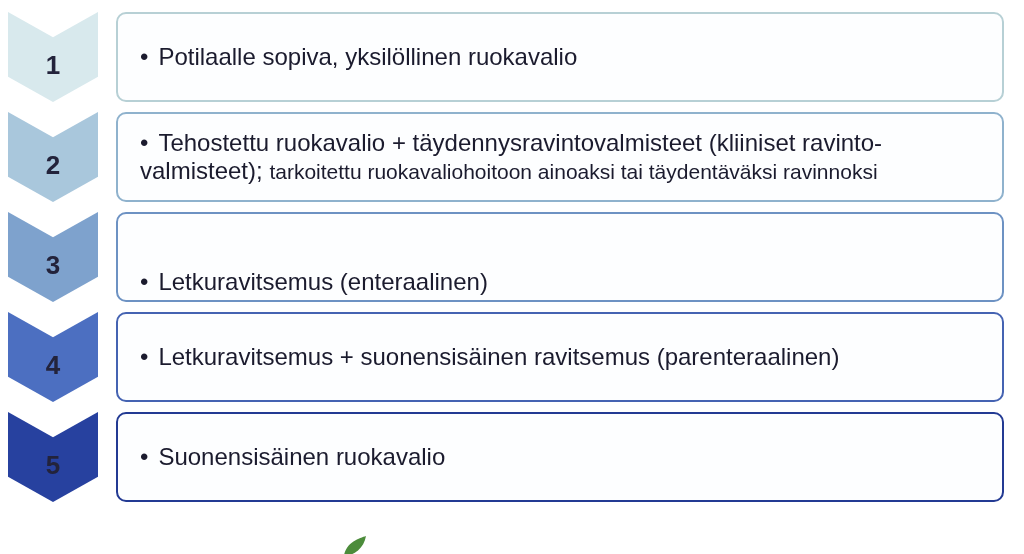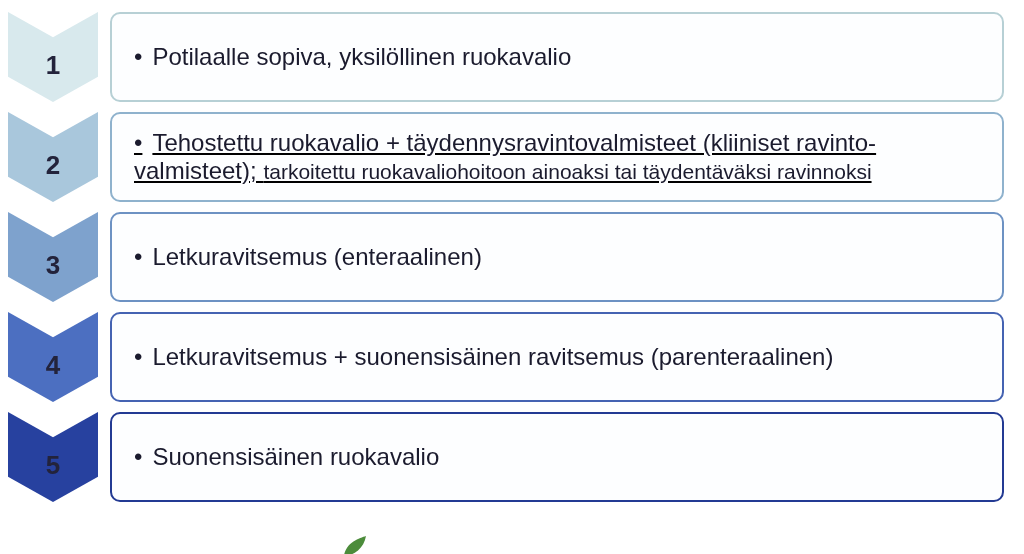--- a/index.html
+++ b/index.html
@@ -25,21 +25,21 @@
     position: absolute;
     left: 0; right: 0;
     top: 42%;
     text-align: center;
     font-weight: 700;
     font-size: 26px;
     color: #23233b;
   }
   .box {
     flex: 1;
-    margin-left: 12px;
+    margin-left: 18px;
     border: 2px solid;
     border-radius: 10px;
     background: #fdfeff;
     padding: 4px 22px;
     display: flex;
     align-items: center;
   }
   ul.items {
     list-style: none;
     margin: 0; padding: 0;
@@ -79,35 +79,35 @@
       </div>
     </div>
     <div class="row">
       <div class="chevron">
         <svg viewBox="0 0 100 100" preserveAspectRatio="none">
           <polygon points="0,0 100,0 100,72 50,100 0,72" fill="#a9c7dc"></polygon>
           <polygon points="0,0 50,28 100,0" fill="#ffffff"></polygon>
         </svg>
         <div class="num">2</div>
       </div>
-      <div class="box" style="border-color: rgb(143, 178, 205); text-decoration: underline;">
+      <div class="box" style="border-color: rgb(143, 178, 205);">
         <ul class="items">
           <li><span>Tehostettu ruokavalio + täydennysravintovalmisteet (kliiniset ravinto-valmisteet); </span><span class="secondary">tarkoitettu ruokavaliohoitoon ainoaksi tai täydentäväksi ravinnoksi</span></li>
         </ul>
       </div>
     </div>
     <div class="row">
       <div class="chevron">
         <svg viewBox="0 0 100 100" preserveAspectRatio="none">
           <polygon points="0,0 100,0 100,72 50,100 0,72" fill="#7ea2cd"></polygon>
           <polygon points="0,0 50,28 100,0" fill="#ffffff"></polygon>
         </svg>
         <div class="num">3</div>
       </div>
-      <div class="box" style="border-color: rgb(109, 146, 195);">
+      <div class="box" style="border-color: rgb(109, 146, 195); align-items: flex-end;">
         <ul class="items">
           <li><span>Letkuravitsemus (enteraalinen)</span></li>
         </ul>
       </div>
     </div>
     <div class="row">
       <div class="chevron">
         <svg viewBox="0 0 100 100" preserveAspectRatio="none">
           <polygon points="0,0 100,0 100,72 50,100 0,72" fill="#4c6fc1"></polygon>
           <polygon points="0,0 50,28 100,0" fill="#ffffff"></polygon>

